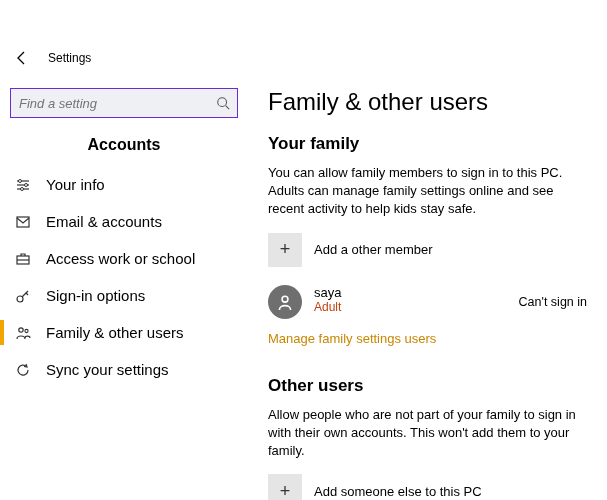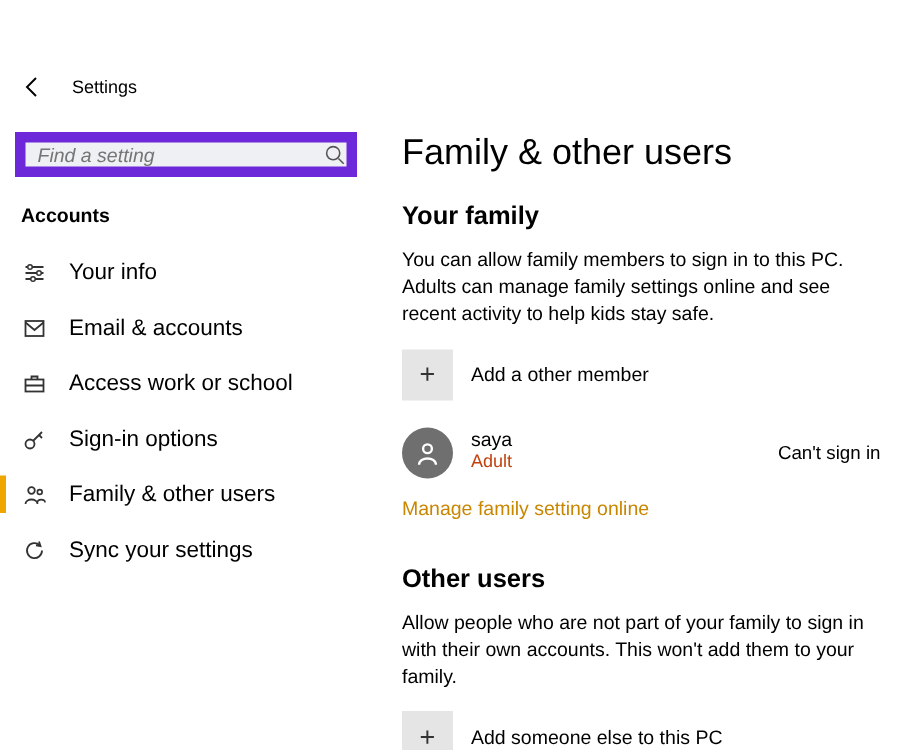--- a/index.html
+++ b/index.html
@@ -6,23 +6,23 @@
   body { width: 607px; height: 500px; background: #fff; color: #000; font-size: 13px; overflow: hidden; }
   .app { display: flex; flex-direction: column; height: 100%; margin-top: 44px; }
   .titlebar { display: flex; align-items: center; padding: 6px 14px; }
   .titlebar .back { margin-right: 18px; cursor: pointer; }
   .titlebar .title { font-size: 12px; }
   .body { display: flex; flex: 1; overflow: hidden; }
   .sidebar { width: 248px; padding: 10px 10px 0 10px; display: flex; flex-direction: column; }
   .home-row { display: flex; align-items: center; padding: 8px 4px; cursor: pointer; }
   .home-row .icon { width: 18px; display: flex; justify-content: center; margin-right: 12px; }
   .search { position: relative; margin: 6px 0 14px 0; }
-  .search input { width: 100%; height: 30px; border: 7px solid #6d28d9; background: #eef0f3; padding: 0 30px 0 8px; font-style: italic; font-size: 13px; outline: none; }
+  .search input { width: 100%; height: 30px; border: 1px solid #6d28d9; background: #eef0f3; padding: 0 30px 0 8px; font-style: italic; font-size: 13px; outline: none; }
   .search .sicon { position: absolute; right: 8px; top: 50%; transform: translateY(-50%); pointer-events: none; color: #555; }
-  .cat { font-weight: 600; padding: 4px 4px 12px 4px; font-size: 13px; }
+  .cat { font-weight: 600; padding: 4px 4px 12px 4px; font-size: 16px; text-align: center; }
   .nav { display: flex; flex-direction: column; margin-left: -10px; }
   .nav-item { display: flex; align-items: center; padding: 10px 6px 10px 14px; cursor: pointer; position: relative; }
   .nav-item.selected::before { content:""; position:absolute; left:0; top:6px; bottom:6px; width:4px; background:#f0a500; }
   .nav-item .icon { width: 18px; display:flex; justify-content:center; margin-right: 14px; color:#333; }
   .nav-item .label { font-size: 15px; color:#000; }
   .main { flex: 1; padding: 16px 20px 0 20px; overflow-y: auto; }
   .page-title { font-size: 24px; font-weight: 400; margin-bottom: 18px; }
   .section-title { font-size: 17px; font-weight: 600; margin-bottom: 10px; }
   .desc { font-size: 13px; color: #000; line-height: 1.4; margin-bottom: 14px; max-width: 320px; }
   .add-row { display: flex; align-items: center; margin-bottom: 18px; cursor: pointer; }
@@ -149,21 +149,21 @@
               <path d="M3 15 C3 10 13 10 13 15" fill="none" stroke="#fff" stroke-width="1.4"></path>
             </svg>
         </div>
         <div class="member-info">
           <span class="member-name">saya</span>
           <span class="member-sub">Adult</span>
         </div>
         <span class="member-status">Can't sign in</span>
       </div>
 
-      <a class="link">Manage family setting online</a>
+      <a class="link">Manage family settings users</a>
 
       <div class="section2">
         <div class="section-title">Other users</div>
         <div class="desc">Allow people who are not part of your family to sign in with their own accounts. This won't add them to your family.</div>
 
         <div class="add-row">
           <div class="plus-box">+</div>
           <span>Add someone else to this PC</span>
         </div>
 

